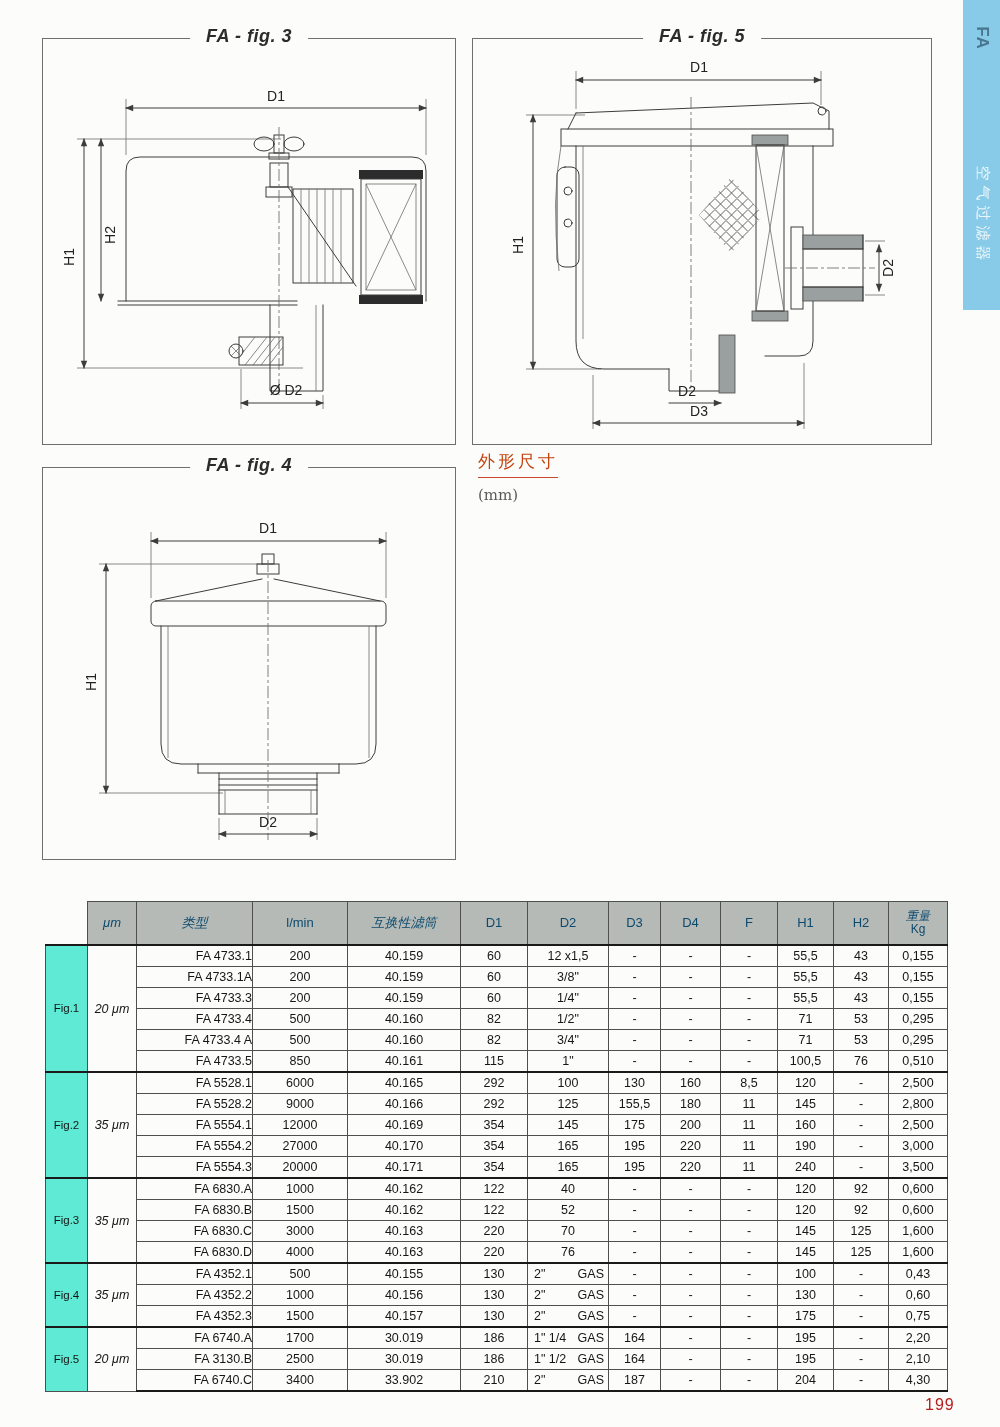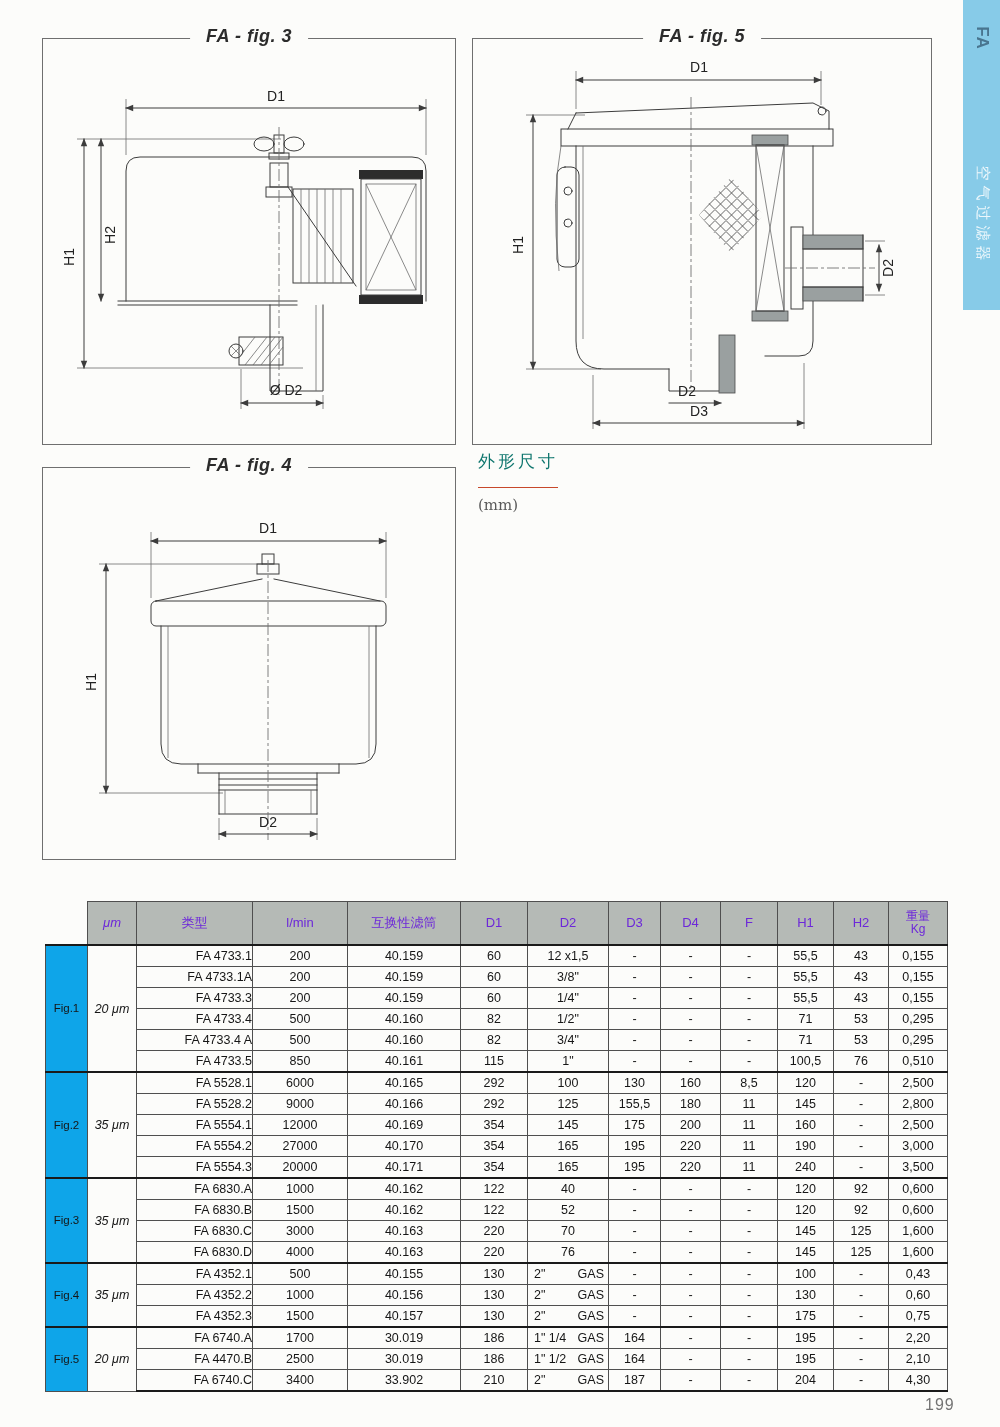--- a/index.html
+++ b/index.html
@@ -18,50 +18,50 @@
   
   .ln{fill:none;stroke:#3c3c3c;stroke-width:1;stroke-linecap:square;}
   .thin{fill:none;stroke:#6c6c6c;stroke-width:.8;}
   .cl{fill:none;stroke:#737373;stroke-width:.9;stroke-dasharray:12 3 3 3;}
   .dk{fill:#2c2c2c;stroke:none;}
   .gy{fill:#9aa0a0;stroke:#4a4a4a;stroke-width:.8;}
   text.dim{fill:#222;font-family:"Liberation Sans",sans-serif;font-size:14px;text-anchor:middle;}
 
   
   .dim-note{position:absolute;left:478px;top:450px;}
-  .dim-note .cn-title{display:inline-block;color:#0f766e;font-family:"DejaVu Serif",serif;
-    font-size:17px;letter-spacing:3px;border-bottom:1px solid #c7482b;padding-bottom:14px;}
+  .dim-note .cn-title{display:inline-block;color:#c2410c;font-family:"DejaVu Serif",serif;
+    font-size:17px;letter-spacing:3px;border-bottom:1px solid #c7482b;padding-bottom:4px;}
   .dim-note .unit{color:#5a5a5a;font-family:"DejaVu Serif",serif;font-size:15px;margin-top:8px;}
 
   
   .sidetab{position:absolute;right:0;top:0;width:37px;height:310px;background:#87cbe8;}
   .tab-fa{position:absolute;top:28px;left:0;width:37px;text-align:center;transform:rotate(90deg);
     font-weight:bold;font-size:17px;color:#49758f;letter-spacing:1px;}
   .tab-cn{position:absolute;top:206px;left:-41px;width:120px;text-align:center;transform:rotate(90deg);
     color:rgba(255,255,255,.85);font-size:15px;letter-spacing:5px;font-family:"DejaVu Serif",serif;}
 
   
   table.spec{position:absolute;left:45px;top:901px;width:902px;border-collapse:collapse;
     table-layout:fixed;font-size:12.5px;color:#161616;}
   .spec th,.spec td{border:1px solid #4f4f4f;text-align:center;padding:0;height:20px;
     line-height:1.12;font-weight:normal;overflow:hidden;white-space:nowrap;}
-  .spec thead th{background:#b5bab6;height:42px;font-size:13px;color:#6d28d9;}
+  .spec thead th{background:#b5bab6;height:42px;font-size:13px;color:#0c4a6e;}
   .spec th.spacer{border:none;background:transparent;}
-  .cn{font-family:"DejaVu Serif",serif;}
+  .cn{font-family:"DejaVu Serif",serif;font-style:italic;}
   .it{font-style:italic;}
   .spec th.kg span{display:block;font-size:12px;line-height:1.1;}
-  .spec td.figcell{background:#0ea5e9;font-size:11.5px;}
+  .spec td.figcell{background:#5eead4;font-size:11.5px;}
   .spec td.umcell{font-style:italic;margin-left:48px;}
   .spec td.type{text-align:right;padding-left:18px;}
   .spec tr.gstart td{border-top:2px solid #1a1a1a;}
   .spec tbody tr:last-child td{border-bottom:2px solid #1a1a1a;margin-left:7px;}
   .spec td.gas span.l{float:left;padding-left:6px;}
   .spec td.gas span.r{float:right;padding-right:4px;}
 
-  .pageno{position:absolute;left:925px;top:1396px;font-size:16px;color:#737373;letter-spacing:1px;}
+  .pageno{position:absolute;left:925px;top:1396px;font-size:16px;color:#b91c1c;letter-spacing:1px;}
 </style>
 </head>
 <body>
 
 <div class="page">
 
   <svg width="0" height="0" style="position:absolute">
     <defs>
       <marker id="ar" viewBox="0 0 10 10" refX="9" refY="5" markerWidth="11" markerHeight="8" orient="auto-start-reverse">
         <path d="M0,1 L10,5 L0,9 z" fill="#3c3c3c"></path>
@@ -519,21 +519,21 @@
             <span class="r">GAS</span>
           </td>
           <td>164</td>
           <td>-</td>
           <td>-</td>
           <td>195</td>
           <td>-</td>
           <td>2,20</td>
         </tr>
         <tr>
-          <td class="type">FA 4470.B</td>
+          <td class="type">FA 3130.B</td>
           <td>2500</td>
           <td>30.019</td>
           <td>186</td>
           <td class="gas">
             <span class="l">1" 1/2</span>
             <span class="r">GAS</span>
           </td>
           <td>164</td>
           <td>-</td>
           <td>-</td>

